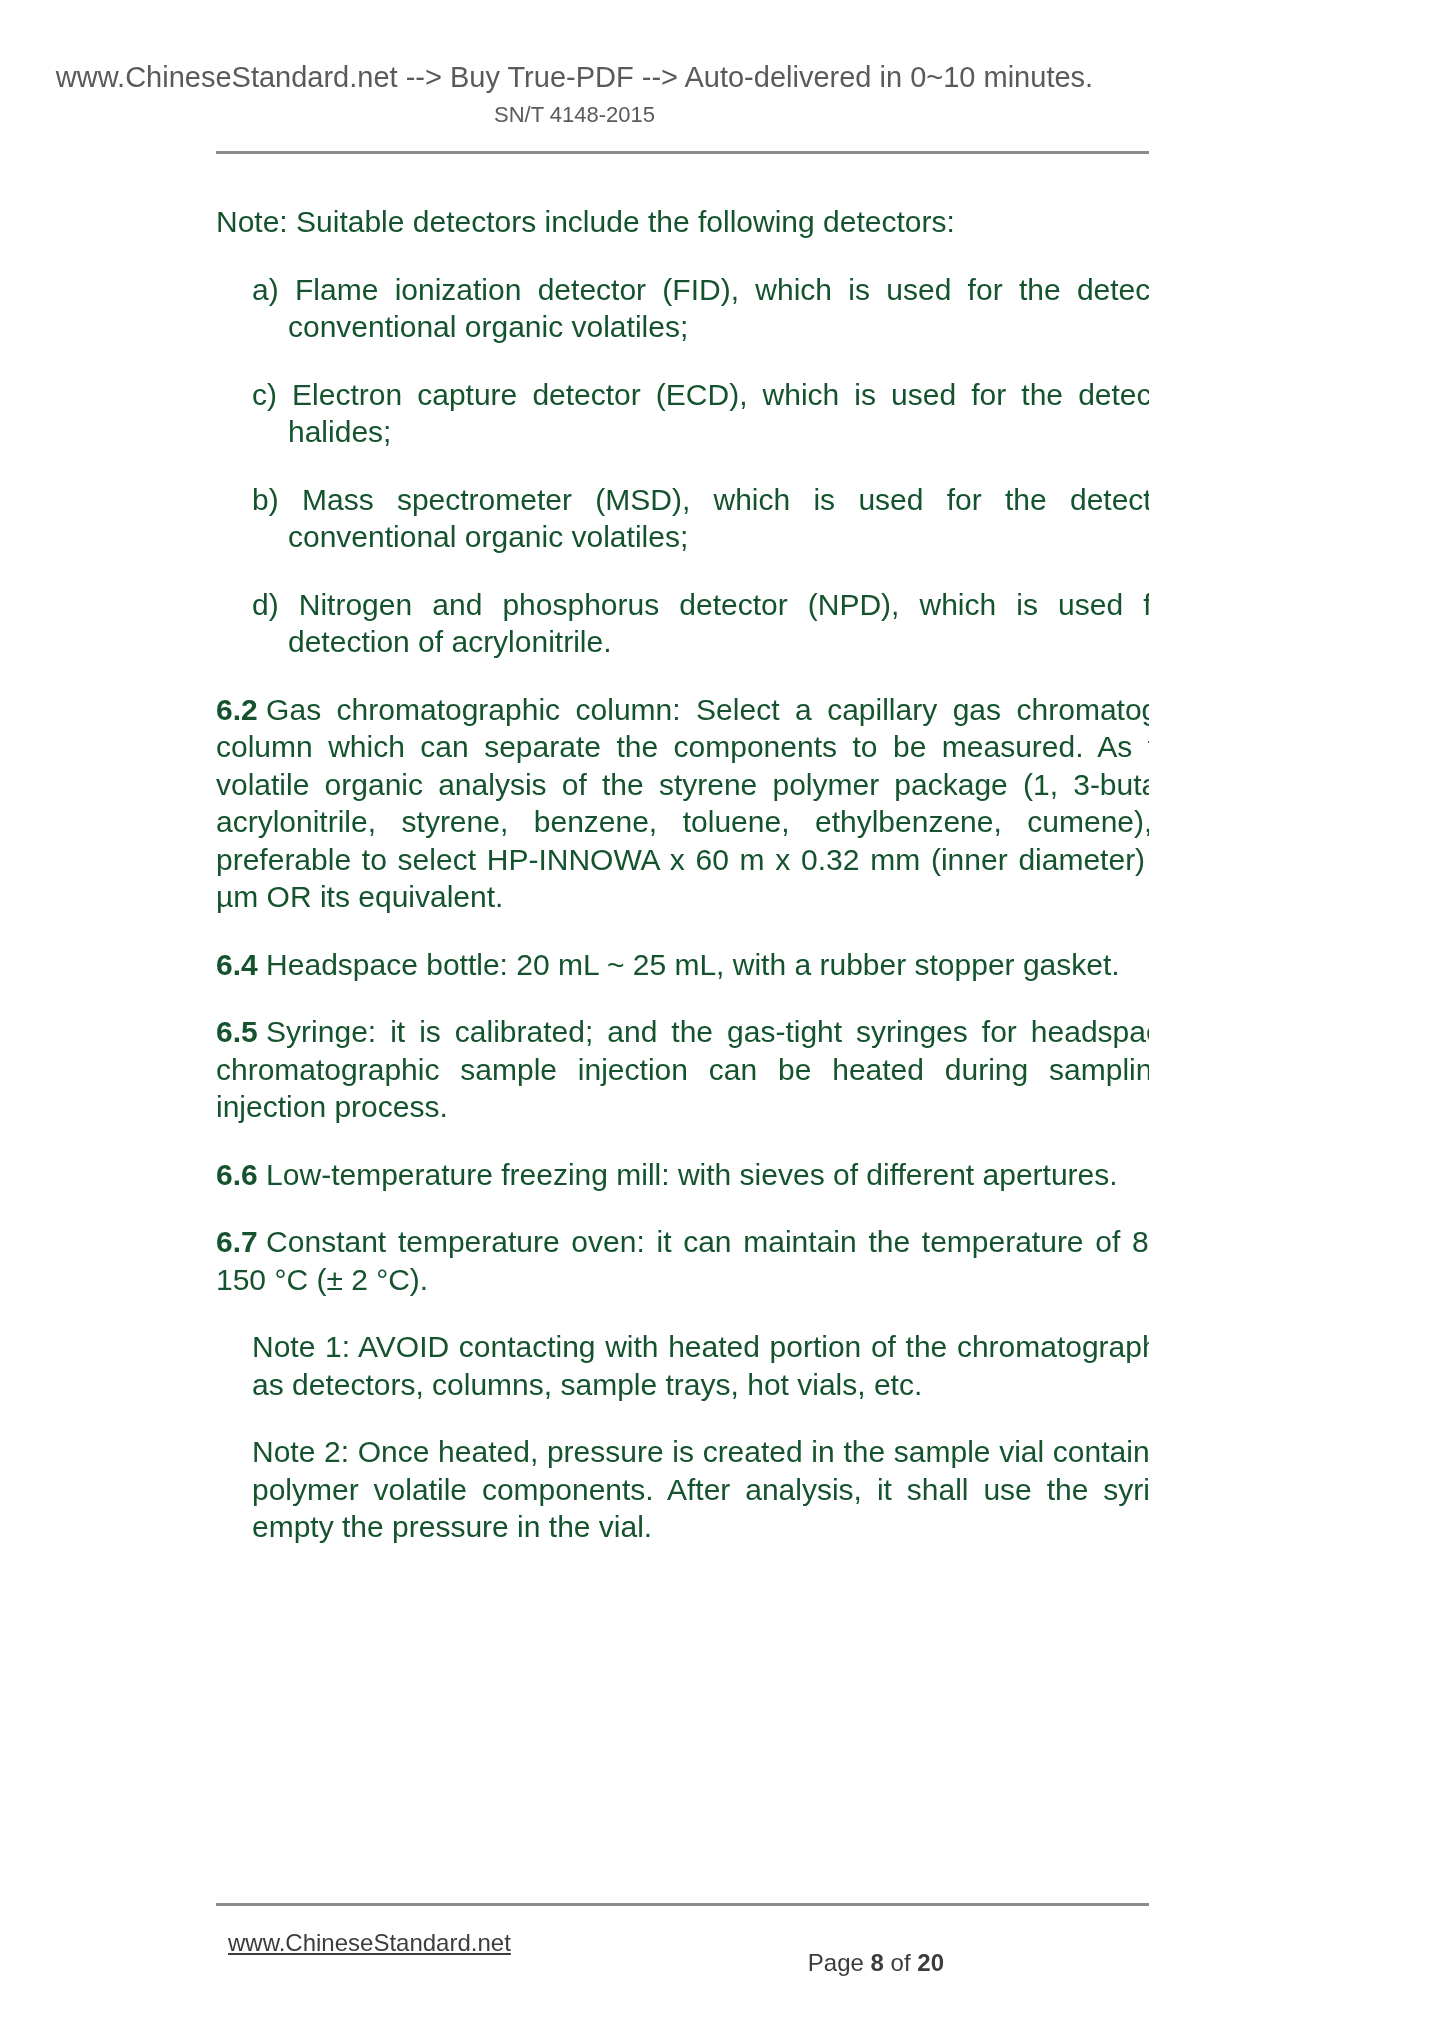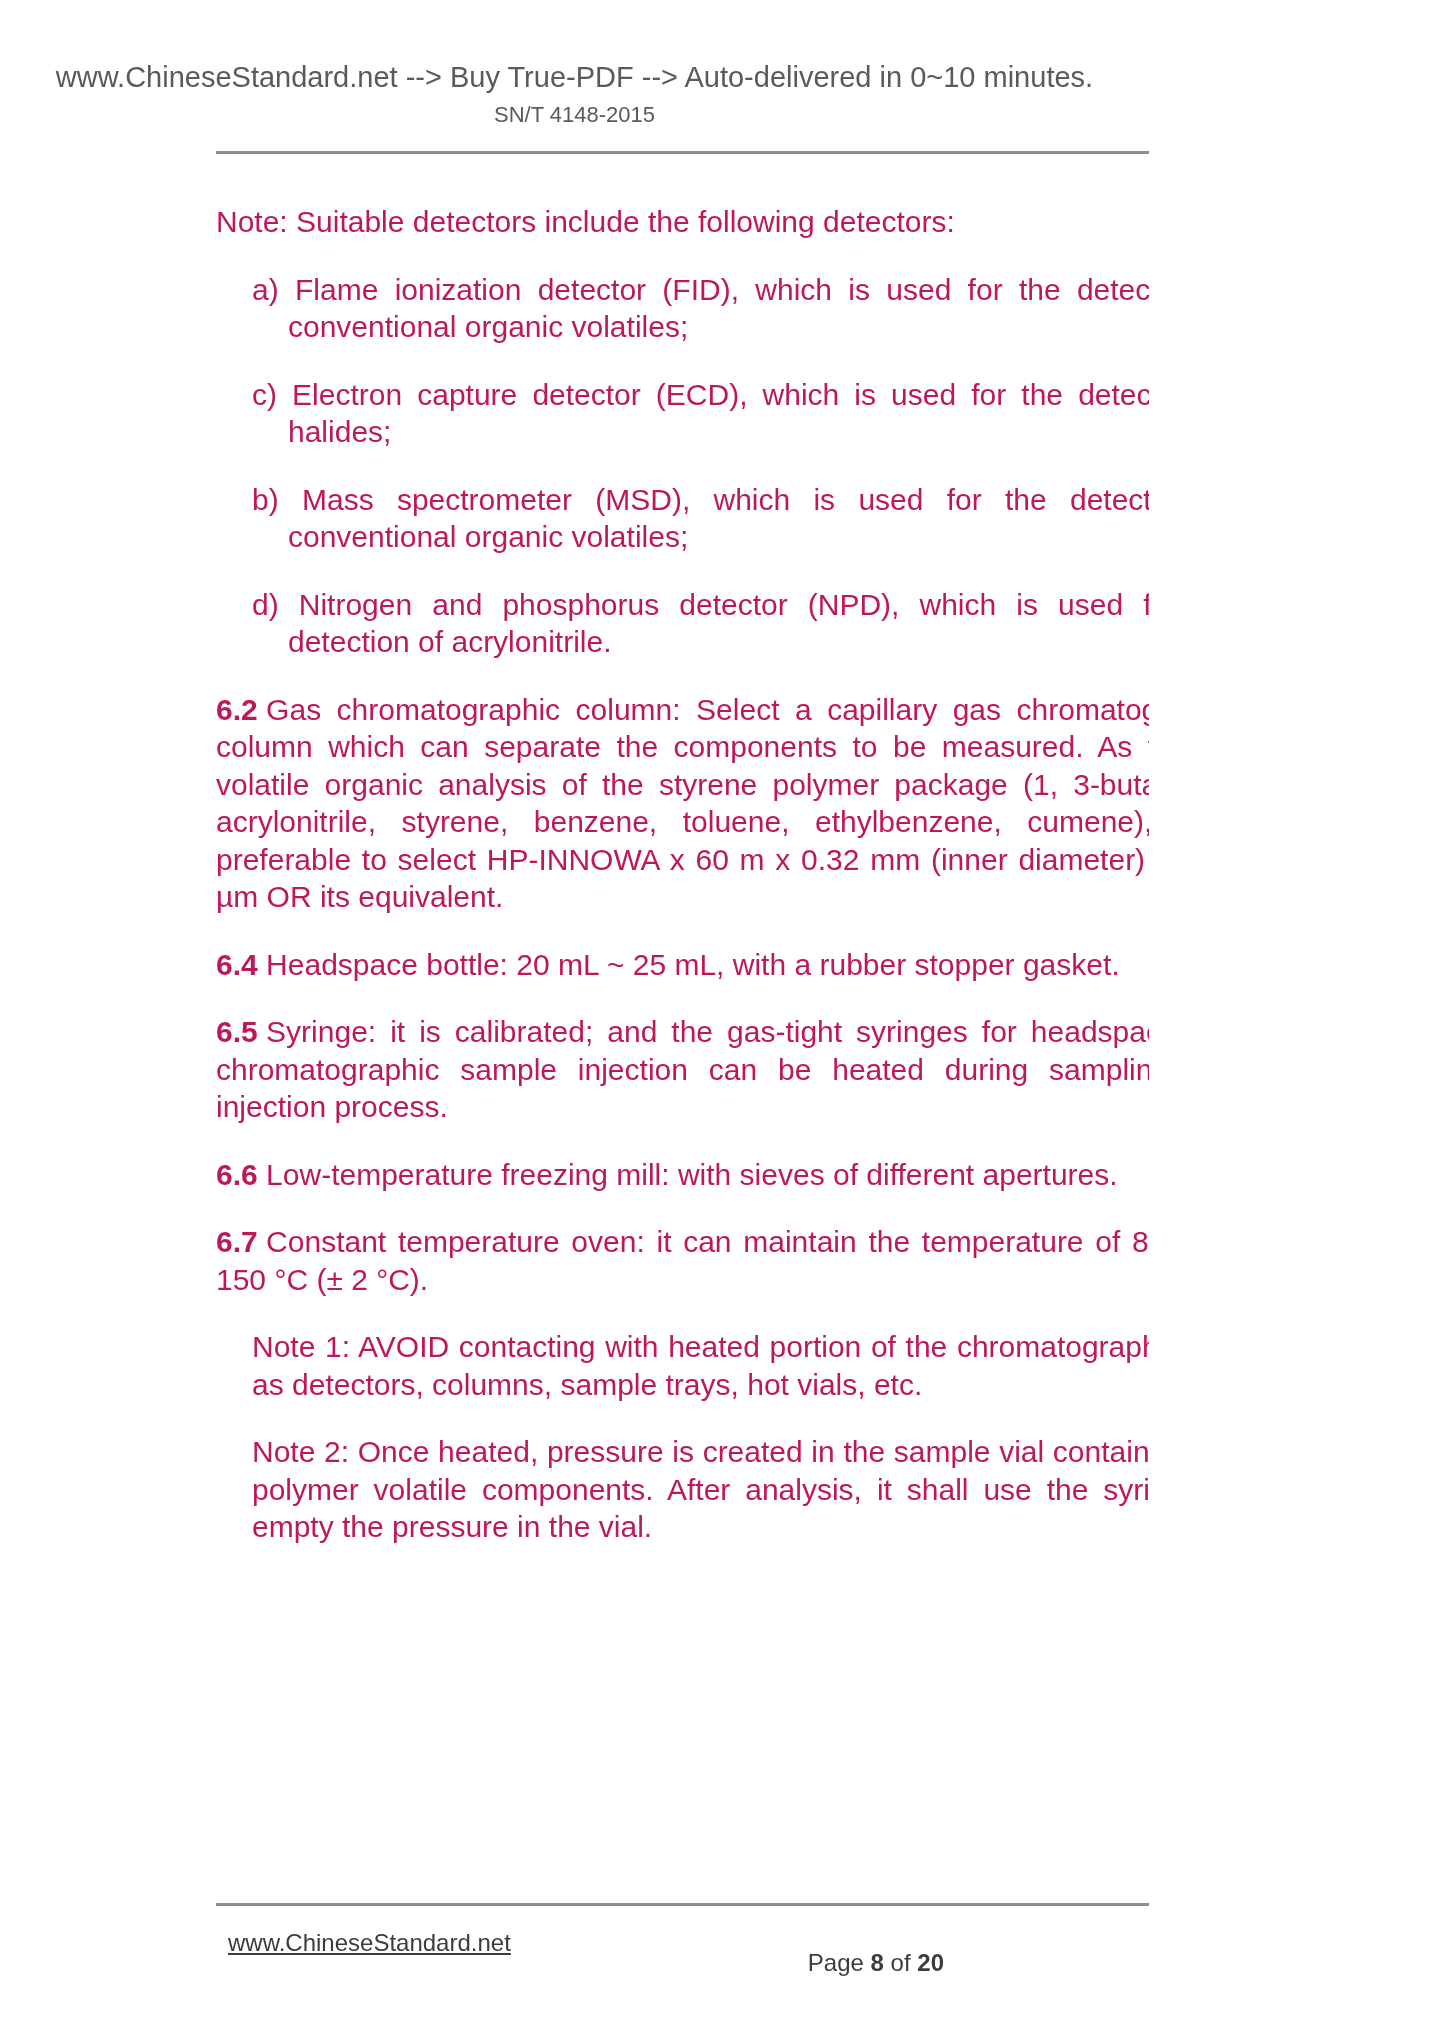--- a/index.html
+++ b/index.html
@@ -29,21 +29,21 @@
     position: absolute;
     left: 216px; width: 1024px; height: 3px;
     background: #8c8c8c;
   }
   .rule-top { top: 151px; }
   .rule-bottom { top: 1903px; }
   .content {
     position: absolute;
     top: 203px; left: 216px; width: 1024px;
     font-size: 30px; line-height: 37.5px;
-    color: #be185d;
+    color: #14532d;
     text-align: justify;
   }
   .content p { margin: 0 0 30px 0; }
   .para { text-align: justify; }
   .list-item {
     margin: 0 0 30px 0;
     padding-left: 72px;
     text-indent: -36px;
     text-align: justify;
   }

